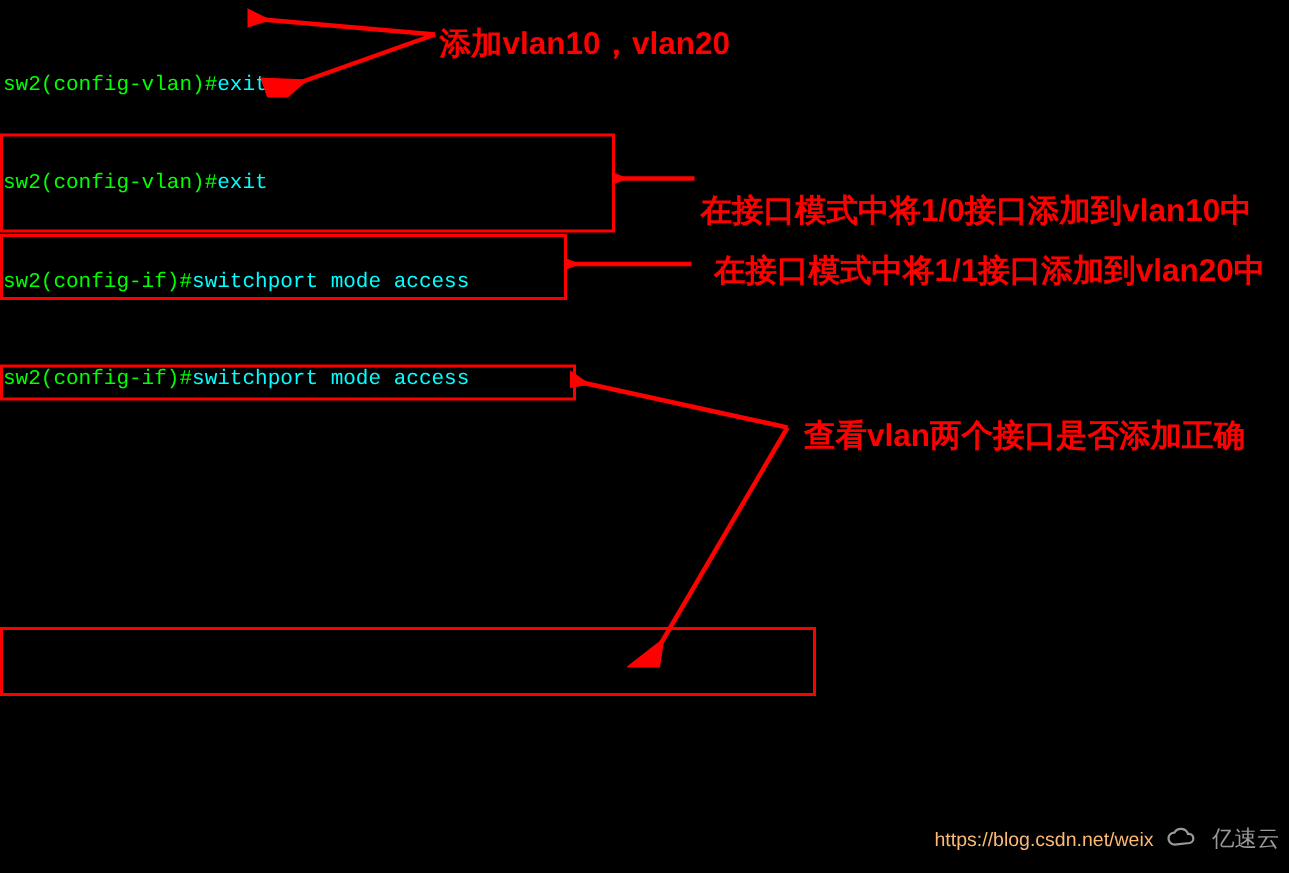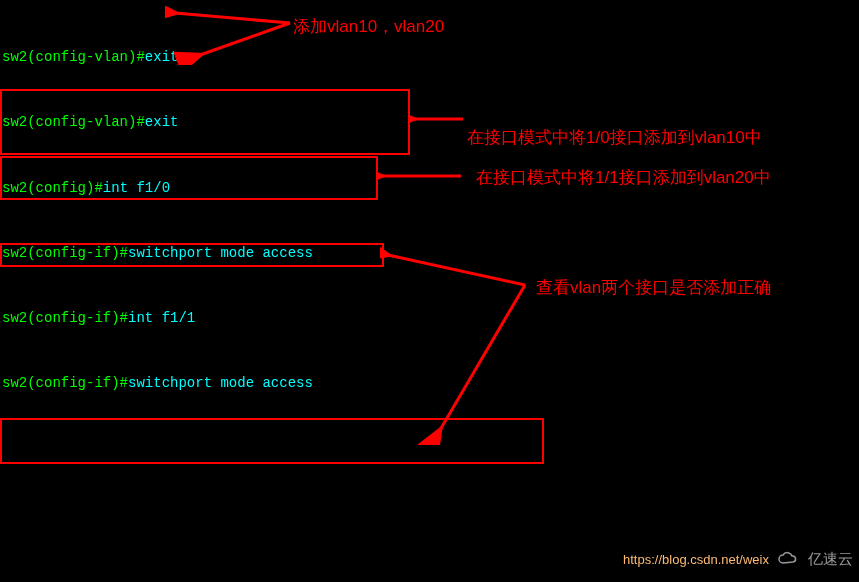--- a/index.html
+++ b/index.html
@@ -1,34 +1,32 @@
 <!DOCTYPE html>
 <html><head>
 <meta charset="utf-8">
 <style>
   html,body{margin:0;padding:0;background:#000;color:#0f0;font-family:Consolas,"Courier New",monospace;font-size:14px;line-height:1.55;width:859px;height:582px;overflow:hidden}
   .term{position:relative;padding:4px 2px;white-space:pre}
   .line{display:block;min-height:1.55em}
   .prompt{color:#0f0}
   .cyan{color:#0ff}
-  .annot{position:absolute;color:#ff0000;font-family:"Microsoft YaHei","SimSun",sans-serif;font-size:17px;font-weight:normal;white-space:nowrap}
+  .annot{position:absolute;color:#ff0000;font-family:"Microsoft YaHei","SimSun",sans-serif;font-size:21px;font-weight:bold;white-space:nowrap}
   .box{position:absolute;border:2px solid #ff0000}
   .watermark{position:absolute;color:#fdba74;font-family:Arial;font-size:13px}
   .logo{position:absolute;right:6px;bottom:10px;color:#ccc;font-family:Liberation Mono, monospace;font-size:15px;opacity:.75}
   svg.arrow{position:absolute;pointer-events:none}
 </style>
 </head>
 <body>
 
 <div class="term">
   <span class="line"><span class="prompt">sw2(config-vlan)#</span><span class="cyan">exit</span></span>
   <span class="line"><span class="prompt">sw2(config-vlan)#</span><span class="cyan">exit</span></span>
-  <span class="line"><span class="prompt">sw2(config)#</span><span class="cyan">int f1/0</span></span>
   <span class="line"><span class="prompt">sw2(config-if)#</span><span class="cyan">switchport mode access</span></span>
-  <span class="line"><span class="prompt">sw2(config-if)#</span><span class="cyan">int f1/1</span></span>
   <span class="line"><span class="prompt">sw2(config-if)#</span><span class="cyan">switchport mode access</span></span>
   
   
   
   
   
   
   
   
   

